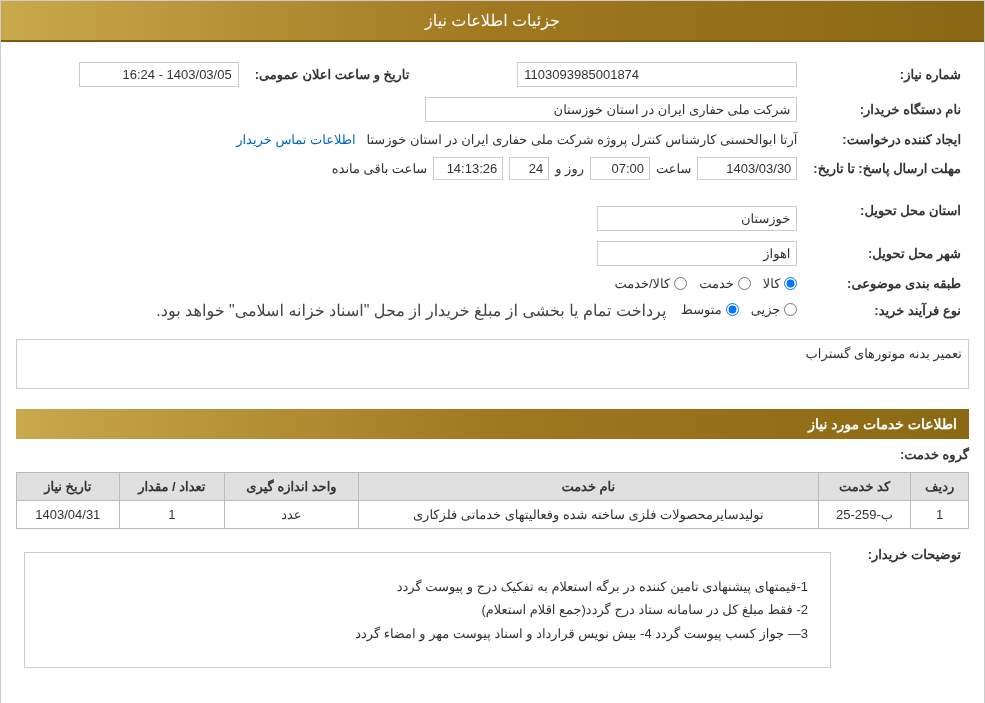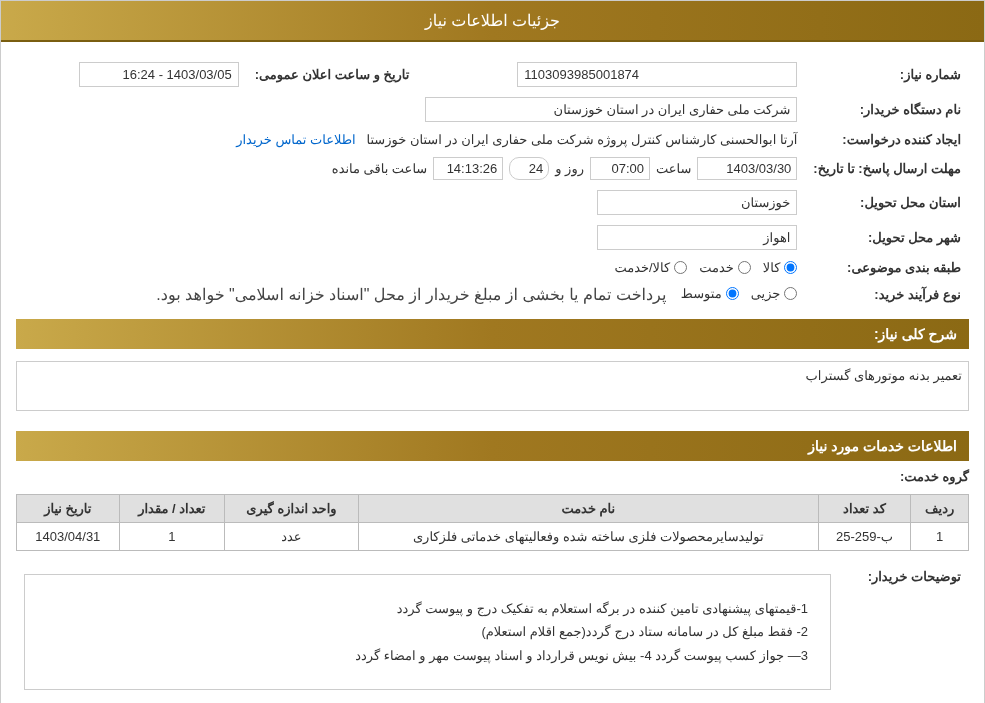--- a/index.html
+++ b/index.html
@@ -192,31 +192,31 @@
       </tr>
 
       <tr>
         <td class="label-cell">مهلت ارسال پاسخ: تا تاریخ:</td>
         <td class="value-cell" colspan="3">
           <div style="display:flex; align-items:center; gap:6px; flex-direction:row; justify-content:flex-start;">
             <div class="input-box small-input" style="min-width:100px;">1403/03/30</div>
             <span>ساعت</span>
             <div class="input-box small-input" style="min-width:60px;">07:00</div>
             <span>روز و</span>
-            <div class="input-box small-input" style="min-width:40px;border-radius:10px;">24</div>
+            <div class="input-box small-input" style="min-width:40px;">24</div>
             <div class="input-box small-input" style="min-width:70px;">14:13:26</div>
             <span>ساعت باقی مانده</span>
           </div>
         </td>
       </tr>
 
       <tr>
         <td class="label-cell">استان محل تحویل:</td>
         <td class="value-cell" colspan="3">
-          <div class="input-box" style="min-width:200px;">خوزستان</div>
+          <div class="input-box" style="min-width:200px;margin-top:16px;">خوزستان</div>
         </td>
       </tr>
 
       <tr>
         <td class="label-cell">شهر محل تحویل:</td>
         <td class="value-cell" colspan="3">
           <div class="input-box" style="min-width:200px;">اهواز</div>
         </td>
       </tr>
 
@@ -253,40 +253,37 @@
               <span>متوسط</span>
             </div>
           </div>
           &nbsp;&nbsp;
           <span style="font-size:16px; color:#444;">پرداخت تمام یا بخشی از مبلغ خریدار از محل "اسناد خزانه اسلامی" خواهد بود.</span>
         </td>
       </tr>
     </tbody>
       </table>
 
-    <div class="section-header">
-      <span>شرح کلی نیاز:</span>
-    </div>
     <div style="padding: 4px 0 10px 0;">
       <div class="description-box">تعمیر بدنه موتورهای گستراب</div>
     </div>
 
     <div class="section-header">
       <span>اطلاعات خدمات مورد نیاز</span>
     </div>
 
     <div class="service-group-row">
       <span class="service-group-label">گروه خدمت:</span>
     </div>
 
     <table class="data-table">
       <thead>
         <tr>
           <th>ردیف</th>
-          <th>کد تعداد</th>
+          <th>کد خدمت</th>
           <th>نام خدمت</th>
           <th>واحد اندازه گیری</th>
           <th>تعداد / مقدار</th>
           <th>تاریخ نیاز</th>
         </tr>
       </thead>
       <tbody id="services-tbody">
       <tr>
       <td>1</td>
       <td>ب-259-25</td>

